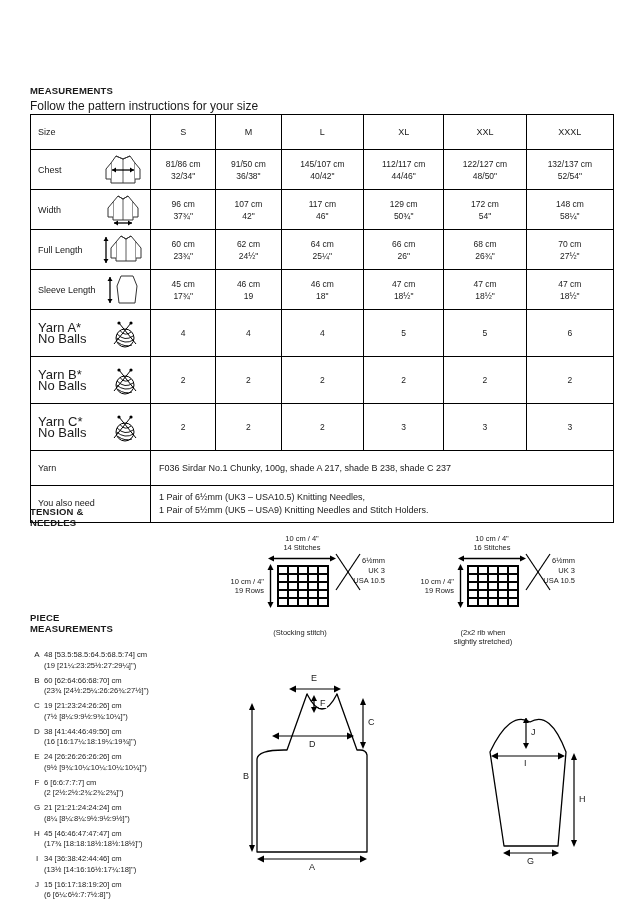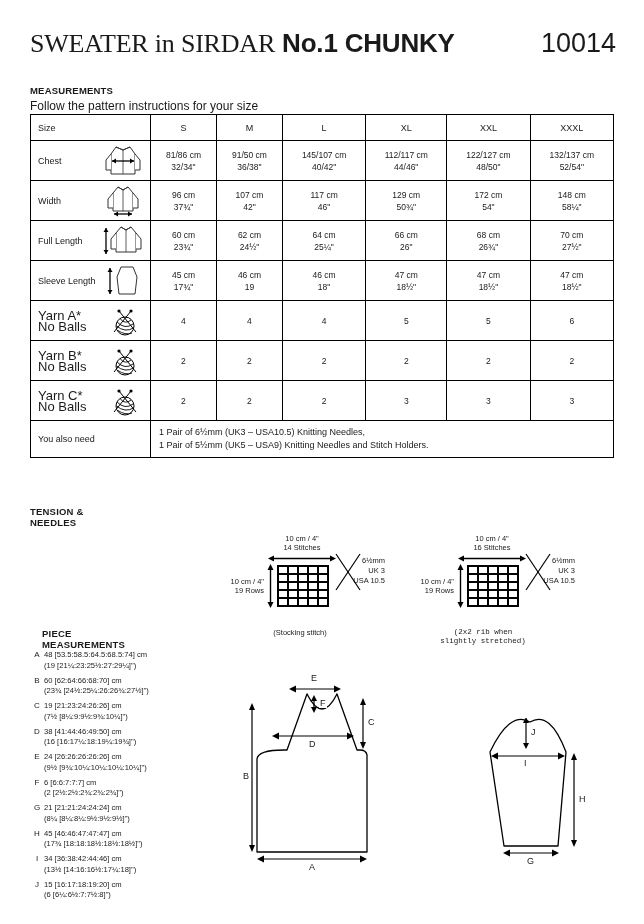--- a/index.html
+++ b/index.html
@@ -35,78 +35,71 @@
   #measurements-head { position: absolute; left: 30px; top: 85px; }
   #measurements-sub  { position: absolute; left: 30px; top: 96px; }
 
   
   table.meas {
     position: absolute; left: 30px; top: 114px;
     width: 584px; border-collapse: collapse;
     font-size: 8.5px;
   }
   table.meas td, table.meas th {
-    border: 1px solid #000; padding: 0; vertical-align: middle;
+    border: 1px solid #000; padding: 12px; vertical-align: middle;
     font-weight: normal;
   }
   .c-label {
     width: 120px; padding-left: 7px !important; text-align: left;
     font-size: 9px; position: relative;
   }
   .c-size-head { text-align: center; font-size: 9px; height: 26px; }
   .c-val { text-align: center; line-height: 12px; padding: 4px 0 !important; }
   .c-val .cm { display: block; }
   .c-val .inch { display: block; }
   .row-h { height: 40px; }
   .icon-cell {
     position: absolute; right: 4px; top: 50%;
     transform: translateY(-50%); width: 46px; height: 34px;
   }
-  .label-wrap { display: flex; align-items: center; height: 100%; }
+  .label-wrap { display: flex; height: 100%; }
 
   .yarn-label { font-size: 13px; line-height: 11px; }
   .span-cell { padding: 5px 0 5px 8px !important; font-size: 9px; line-height: 13px; }
 
   
   #footnote { position: absolute; left: 30px; top: 487px; font-size: 7.5px; }
 
   
   #tension-head { position: absolute; left: 30px; top: 506px; }
   .tens-block { position: absolute; font-size: 7.5px; }
   .tens-grid { border: 1.4px solid #000; display: grid; background: #fff; }
   .tens-grid div { border: 0.8px solid #000; }
   .tens-top { text-align: center; line-height: 9px; margin-bottom: 2px; }
   .tens-bottom { text-align: center; line-height: 9px; margin-top: 20px; white-space: nowrap;}
   .tens-left { text-align: right; line-height: 9px; }
   .needle-txt { text-align: right; line-height: 10px; font-size: 7.5px; }
 
   
-  #piece-head { position: absolute; left: 42px; top: 612px; margin-top: 16px; }
+  #piece-head { position: absolute; left: 30px; top: 612px; }
   #piece-list { position: absolute; left: 30px; top: 650px; width: 200px; font-size: 7.6px; }
   .pm-item { display: flex; margin-bottom: 4.5px; }
   .pm-letter { width: 14px; flex: 0 0 14px; text-align: center; font-size: 8px; padding-top: 0px;}
   .pm-text { line-height: 10.5px; }
 
   
   .schem { position: absolute; }
   .lbl { position: absolute; font-size: 9px; background: #fff; padding: 0 1px; }
   svg { display: block; }
 </style>
 </head>
 <body>
 
 <div class="page">
 
-  <div class="title-row">
-    <div class="title-main">
-      <span class="t-serif">SWEATER in SIRDAR</span>
-      <span class="t-bold">No.1 CHUNKY</span>
-    </div>
-    <div class="title-code">10014</div>
-  </div>
 
   <div class="sec-head" id="measurements-head">MEASUREMENTS</div>
   <div class="sec-sub" id="measurements-sub">Follow the pattern instructions for your size</div>
 
   <table class="meas">
     <tbody>
         <tr>
       <th class="c-label c-size-head" style="text-align:left;">Size</th>
       <th class="c-size-head">S</th>
       <th class="c-size-head">M</th>
@@ -362,20 +355,28 @@
         </span>
       </td>
       <td class="c-val">2</td>
       <td class="c-val">2</td>
       <td class="c-val">2</td>
       <td class="c-val">3</td>
       <td class="c-val">3</td>
       <td class="c-val">3</td>
     </tr>
 
+    <tr>
+      <td class="c-label" style="height:22px;">
+        <div class="label-wrap">
+              <span>Yarn</span>
+            </div>
+      </td>
+      <td class="span-cell" colspan="6">F036 Sirdar No.1 Chunky, 100g, shade A 217, shade B 238, shade C 237</td>
+    </tr>
 
     <tr>
       <td class="c-label" style="height:32px;margin-left:28px;">
         <div class="label-wrap">
               <span>You also need</span>
             </div>
       </td>
       <td class="span-cell" colspan="6">
         <div>1 Pair of 6½mm (UK3 – USA10.5) Knitting Needles,</div>
         <div>1 Pair of 5½mm (UK5 – USA9) Knitting Needles and Stitch Holders.</div>
@@ -494,21 +495,21 @@
           <div></div>
           <div></div>
           <div></div>
         <div></div>
           <div></div>
           <div></div>
           <div></div>
           <div></div>
       </div>
     </div>
-    <div class="tens-bottom" style="margin-left:16px; width:110px;font-family:Liberation Mono, monospace;">
+    <div class="tens-bottom" style="margin-left:16px; width:110px;">
       <div>(2x2 rib when</div>
       <div>slightly stretched)</div>
     </div>
   </div>
 
   <div class="tens-block" style="left:495px; top:556px; width:80px;">
     <div class="needle-txt">
       <div>6½mm</div>
       <div>UK 3</div>
       <div>USA 10.5</div>

